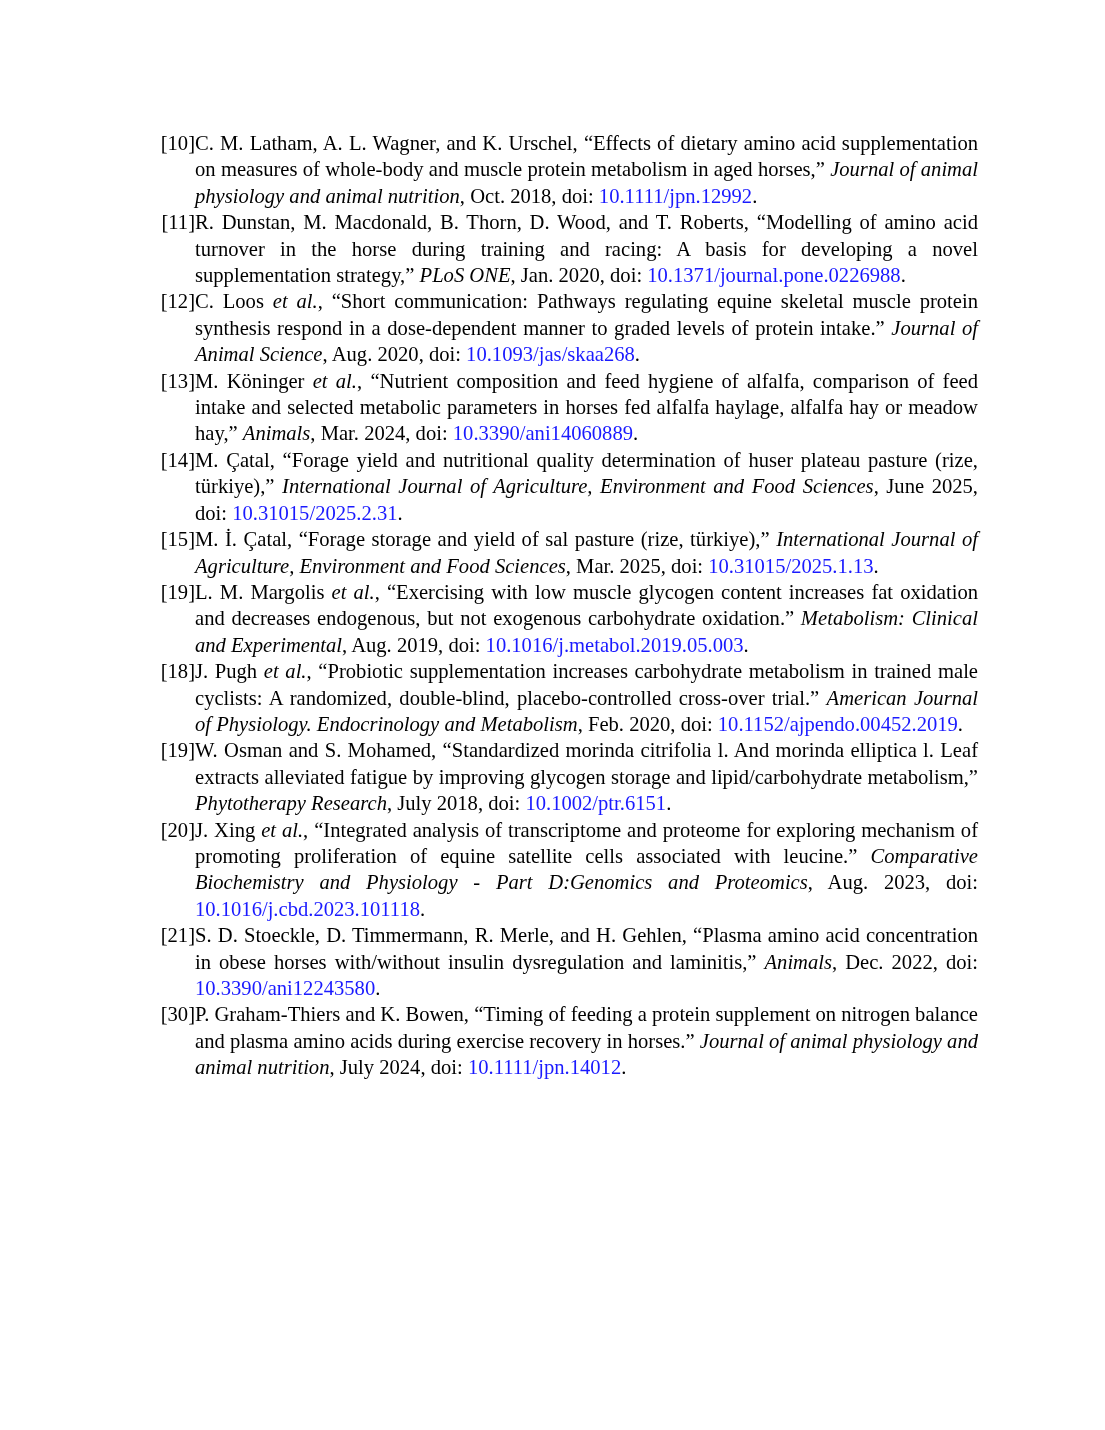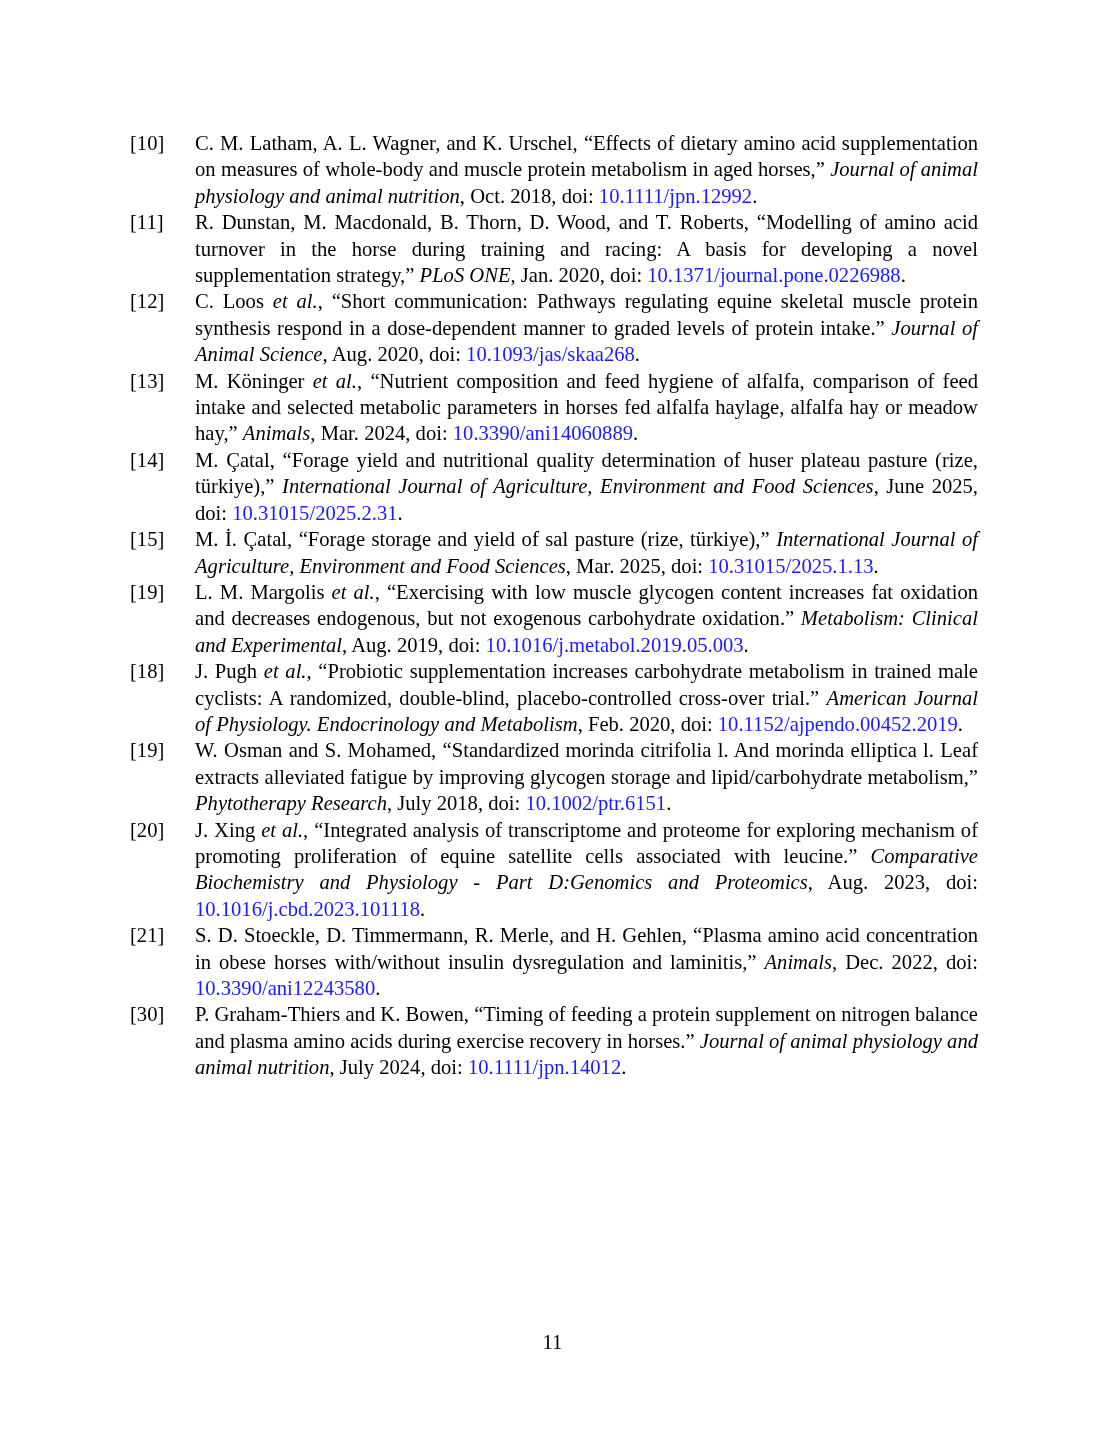--- a/index.html
+++ b/index.html
@@ -8,21 +8,21 @@
     font-family: "Liberation Serif", "DejaVu Serif", serif;
     color: #000;
   }
   .page { position: absolute; left: 0; top: 0; width: 1105px; height: 1430px; }
   .refs { position: absolute; left: 130px; top: 130px; width: 848px; }
   .ref {
     display: flex; align-items: flex-start;
     font-size: 20.6px; line-height: 26.4px;
     margin-bottom: 0;
   }
-  .ref-num { width: 65px; flex: 0 0 65px; text-align: left; }
+  .ref-num { width: 65px; flex: 0 0 65px; text-align: right; }
   .ref-body { flex: 1 1 auto; text-align: justify; hyphens: manual; }
   .ital { font-style: italic; }
   .link { color: #1a1aff; text-decoration: none; margin-top: 48px; }
   .page-number {
     position: absolute; top: 1331px; left: 0; width: 1105px;
     text-align: center; font-size: 20.6px;
   }
 </style>
 </head>
 <body>
@@ -86,14 +86,13 @@
       <span class="ref-body"><span>S. D. Stoeckle, D. Timmermann, R. Merle, and H. Gehlen, </span><span class="ital"></span><span></span><span>“Plasma amino acid con­centration in obese horses with/without insulin dysregulation and laminitis,” </span><span class="ital">Ani­mals</span><span>, Dec. 2022, doi: </span><a class="link">10.3390/ani12243580</a><span>.</span></span>
     </div>
 
     <div class="ref">
       <span class="ref-num">[30]</span>
       <span class="ref-body"><span>P. Graham-Thiers and K. Bowen, </span><span class="ital"></span><span></span><span>“Timing of feeding a protein supplement on nitro­gen balance and plasma amino acids during exercise recovery in horses.”  </span><span class="ital">Journal of animal physiology and animal nutrition</span><span>, July 2024, doi: </span><a class="link">10.1111/jpn.14012</a><span>.</span></span>
     </div>
 
   </div>
 
-  <div class="page-number">11</div>
 </div>
 
 </body></html>

